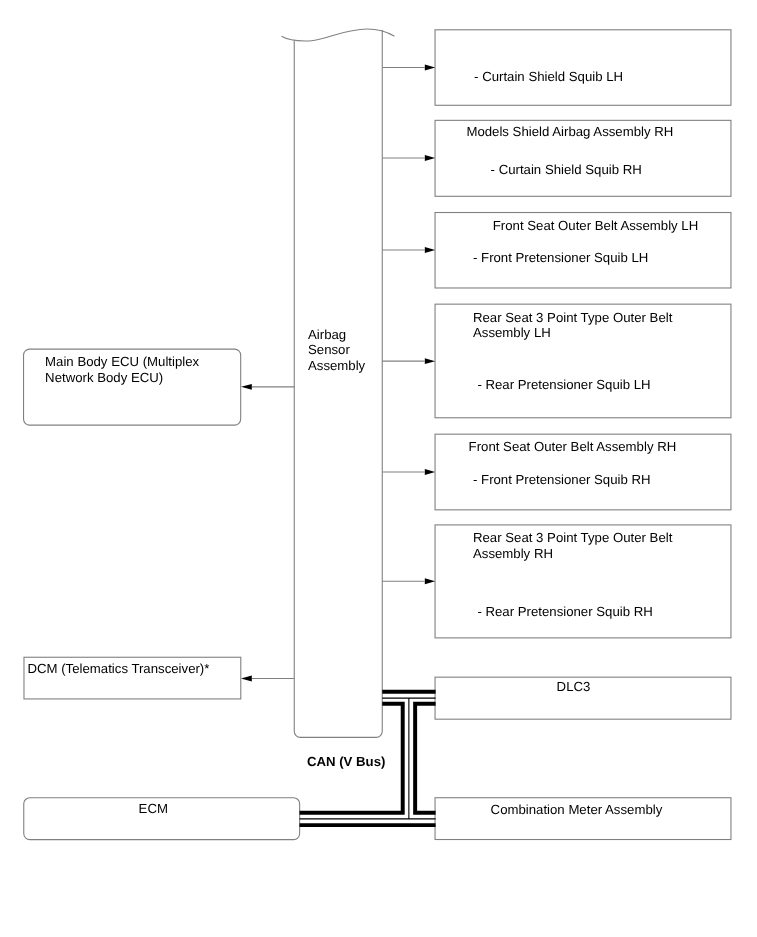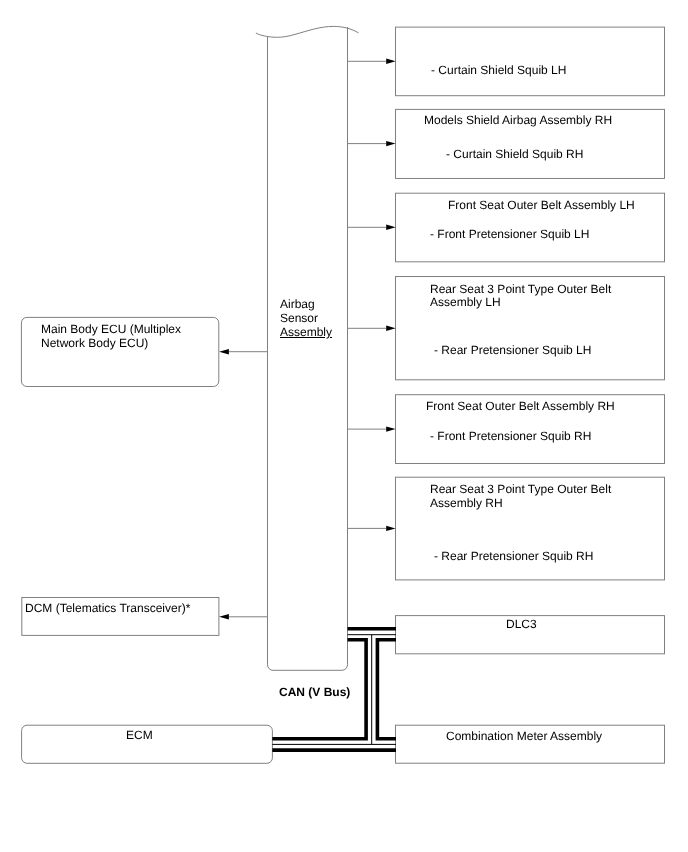--- a/index.html
+++ b/index.html
@@ -87,21 +87,21 @@
       <path stroke-width="3.6" d="M347.5,628.8 L396,628.8"></path>
       <path stroke-width="3.6" d="M347.5,639.7 L366.1,639.7 L366.1,738.8 L272.3,738.8"></path>
       <path stroke-width="3.6" d="M396,639.7 L377.4,639.7 L377.4,738.8 L396,738.8"></path>
       <path stroke-width="3.6" d="M272.3,750.1 L396,750.1"></path>
     </g>
 
   </svg>
 
   <div class="txt" style="left:280px;top:298.1px;">Airbag</div>
   <div class="txt" style="left:280px;top:312.1px;">Sensor</div>
-  <div class="txt" style="left:280px;top:326.2px;text-decoration:underline;">Assembly</div>
+  <div class="txt" style="left:280px;top:326.2px;">Assembly</div>
 
   <div class="txt" style="left:430.8px;top:64.3px;">- Curtain Shield Squib LH</div>
 
   <div class="txt" style="left:423.8px;top:114.1px;">Models Shield Airbag Assembly RH</div>
   <div class="txt" style="left:430.8px;top:147.8px;margin-left:15px;">- Curtain Shield Squib RH</div>
 
   <div class="txt" style="left:448px;top:198.9px;">Front Seat Outer Belt Assembly LH</div>
   <div class="txt" style="left:430.1px;top:228.1px;">- Front Pretensioner Squib LH</div>
 
   <div class="txt" style="left:429.9px;top:282.7px;">Rear Seat 3 Point Type Outer Belt</div>

